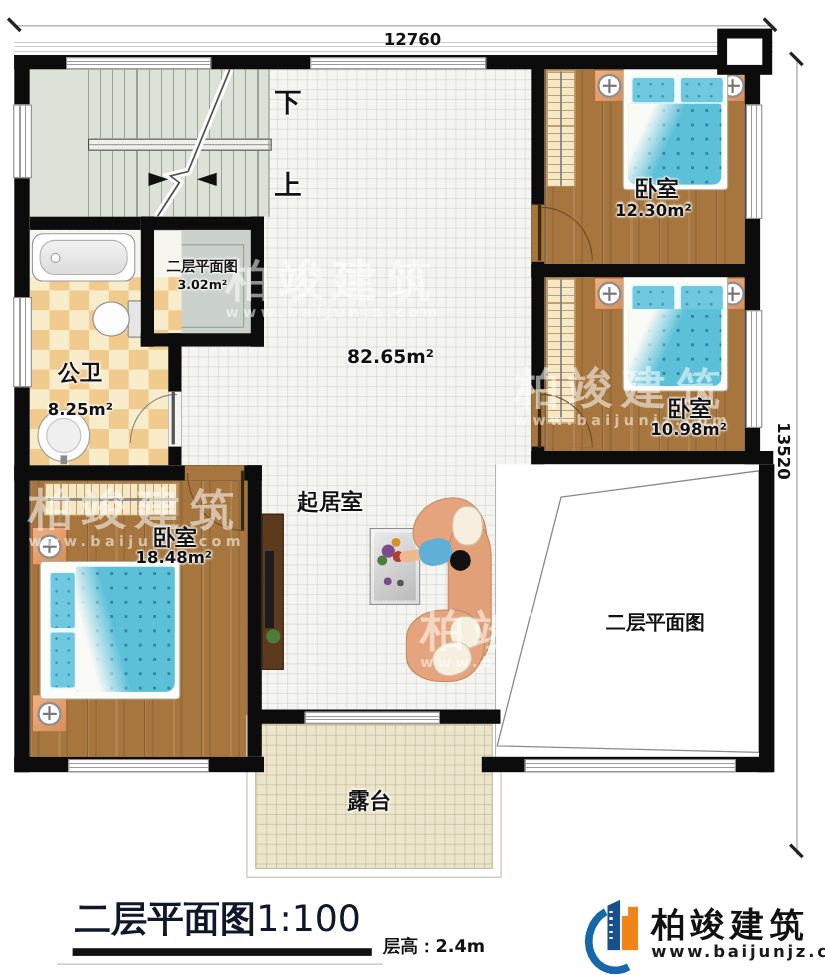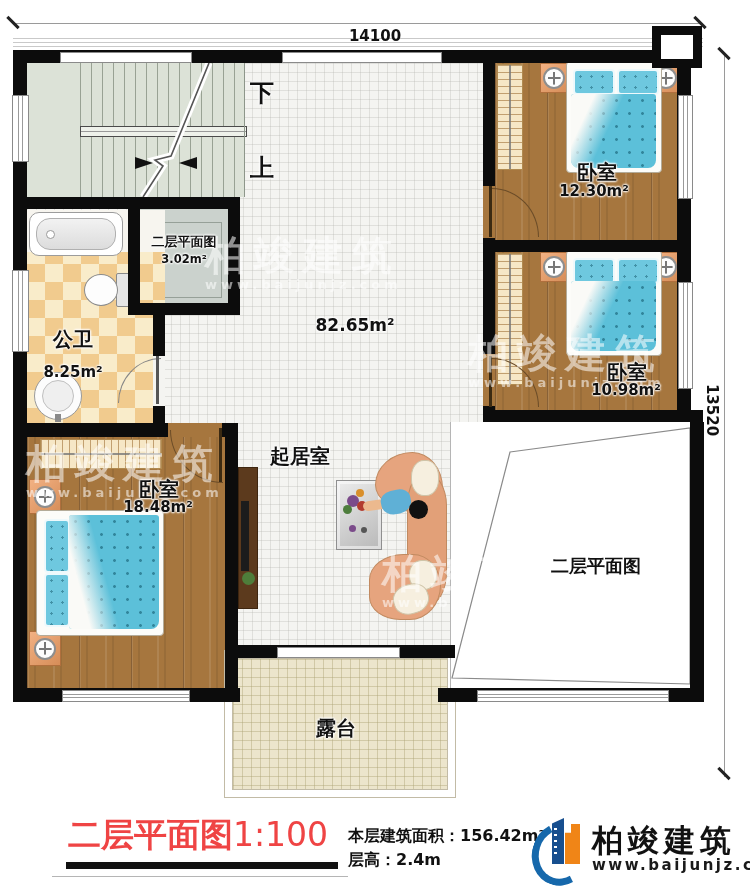--- a/index.html
+++ b/index.html
@@ -251,34 +251,31 @@
   <div class="lbl" style="left:627px;top:372px;font-size:20px;">卧室</div>
   <div class="lbl" style="left:626px;top:390px;font-size:15px;">10.98m²</div>
   <div class="lbl" style="left:159px;top:489px;font-size:20px;">卧室</div>
   <div class="lbl" style="left:158px;top:507px;font-size:15px;">18.48m²</div>
   <div class="lbl" style="left:596px;top:566px;font-size:18px;">二层平面图</div>
   <div class="lbl" style="left:336px;top:728px;font-size:20px;">露台</div>
 
   <div class="abs" style="left:13px;top:23px;width:690px;height:1px;background:#9a9a9a;"></div>
   <div class="tick" style="left:5px;top:21px;"></div>
   <div class="tick" style="left:692px;top:21px;"></div>
-  <div class="dimtext" style="left:375px;top:27px;transform:translateX(-50%);">14100</div>
+  <div class="dimtext" style="left:375px;top:27px;transform:translateX(-50%);">12760</div>
   <div class="abs" style="left:724px;top:55px;width:1px;height:722px;background:#9a9a9a;"></div>
   <div class="tick" style="left:716px;top:52px;"></div>
   <div class="tick" style="left:716px;top:772px;"></div>
   <div class="dimtext" style="left:712px;top:410px;transform:translate(-50%,-50%);writing-mode:vertical-rl;">13520</div>
 
-  <div class="abs" style="left:68px;top:813px;font-size:33px;color:#ef4444;font-weight:bold;white-space:nowrap;">
+  <div class="abs" style="left:68px;top:813px;font-size:33px;color:#0f172a;font-weight:bold;white-space:nowrap;">
     <span>二层平面图</span><span style="font-weight:500;">1:100</span>
   </div>
   <div class="abs" style="left:66px;top:862px;width:272px;height:7px;background:#111;"></div>
   <div class="abs" style="left:52px;top:876px;width:296px;height:1px;background:#b5b5b5;"></div>
-  <div class="abs" style="left:348px;top:826px;font-size:16px;font-weight:600;color:#111;white-space:nowrap;">
-    <span>本层建筑面积：</span><span>156.42m²</span>
-  </div>
   <div class="abs" style="left:348px;top:850px;font-size:16px;font-weight:600;color:#111;white-space:nowrap;">
     <span>层高：</span><span>2.4m</span>
   </div>
   <div class="abs" style="left:534px;top:814px;width:56px;height:62px;">
     <div class="abs" style="left:-2px;top:8px;width:44px;height:50px;border:7px solid transparent;border-left:7px solid #1668ab;border-bottom:7px solid #1668ab;border-radius:50%;transform:rotate(18deg);"></div>
     <div class="abs" style="left:18px;top:4px;width:12px;height:46px;background:#174f8f;clip-path:polygon(0 12%,100% 0,100% 100%,0 100%);"></div>
     <div class="abs" style="left:31px;top:10px;width:15px;height:40px;background:#f08517;clip-path:polygon(0 22%,40% 22%,40% 0,100% 0,100% 100%,0 100%);"></div>
     <div class="abs" style="left:20px;top:14px;width:3px;height:30px;background-image:repeating-linear-gradient(to bottom,#fff 0 2px,transparent 2px 6px);"></div>
   </div>
   <div class="abs" style="left:592px;top:820px;font-size:31px;font-weight:800;letter-spacing:5px;color:#111;white-space:nowrap;">柏竣建筑</div>

